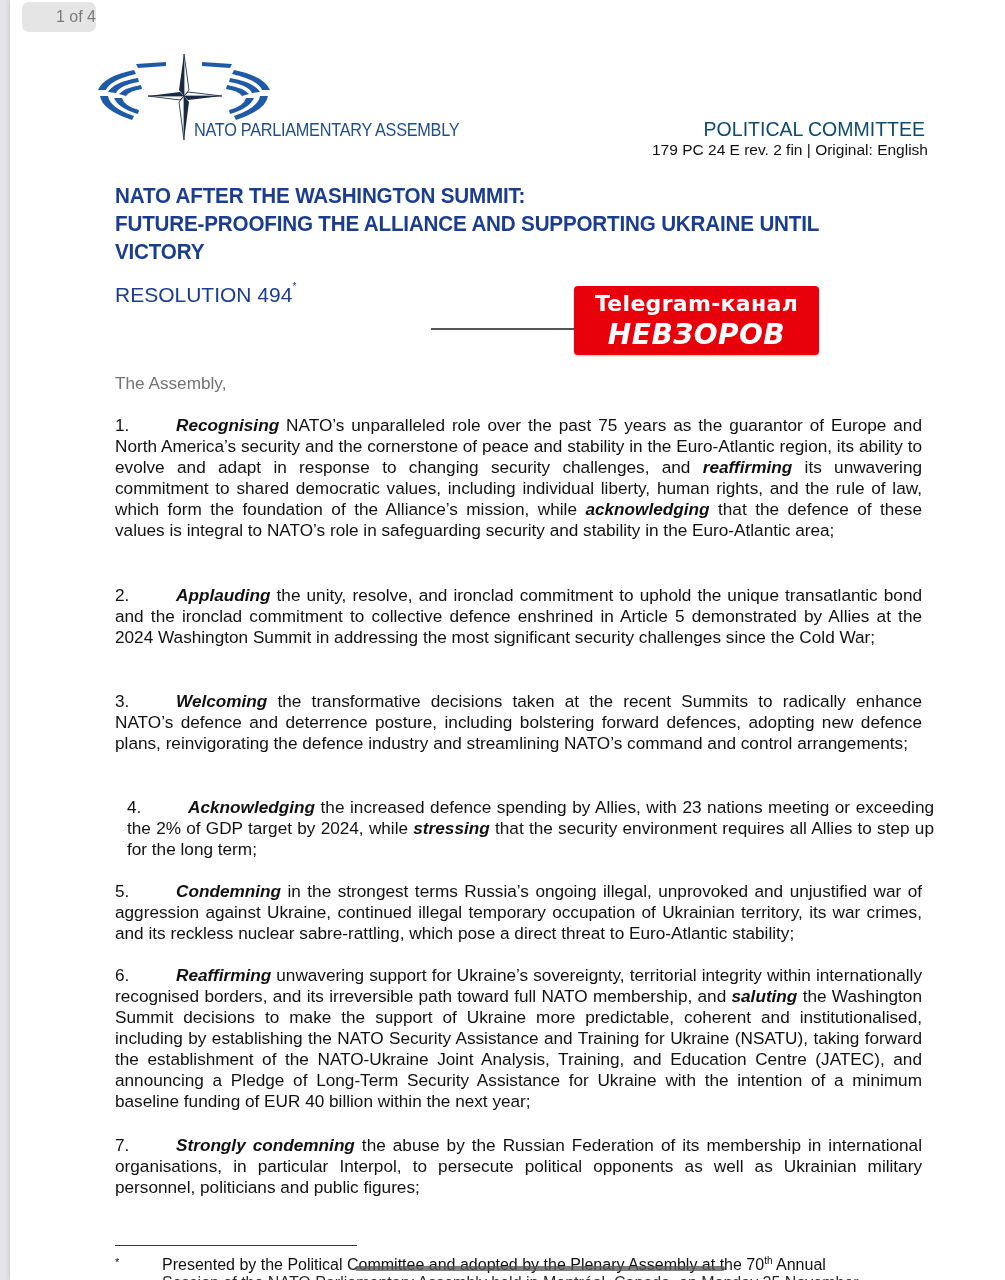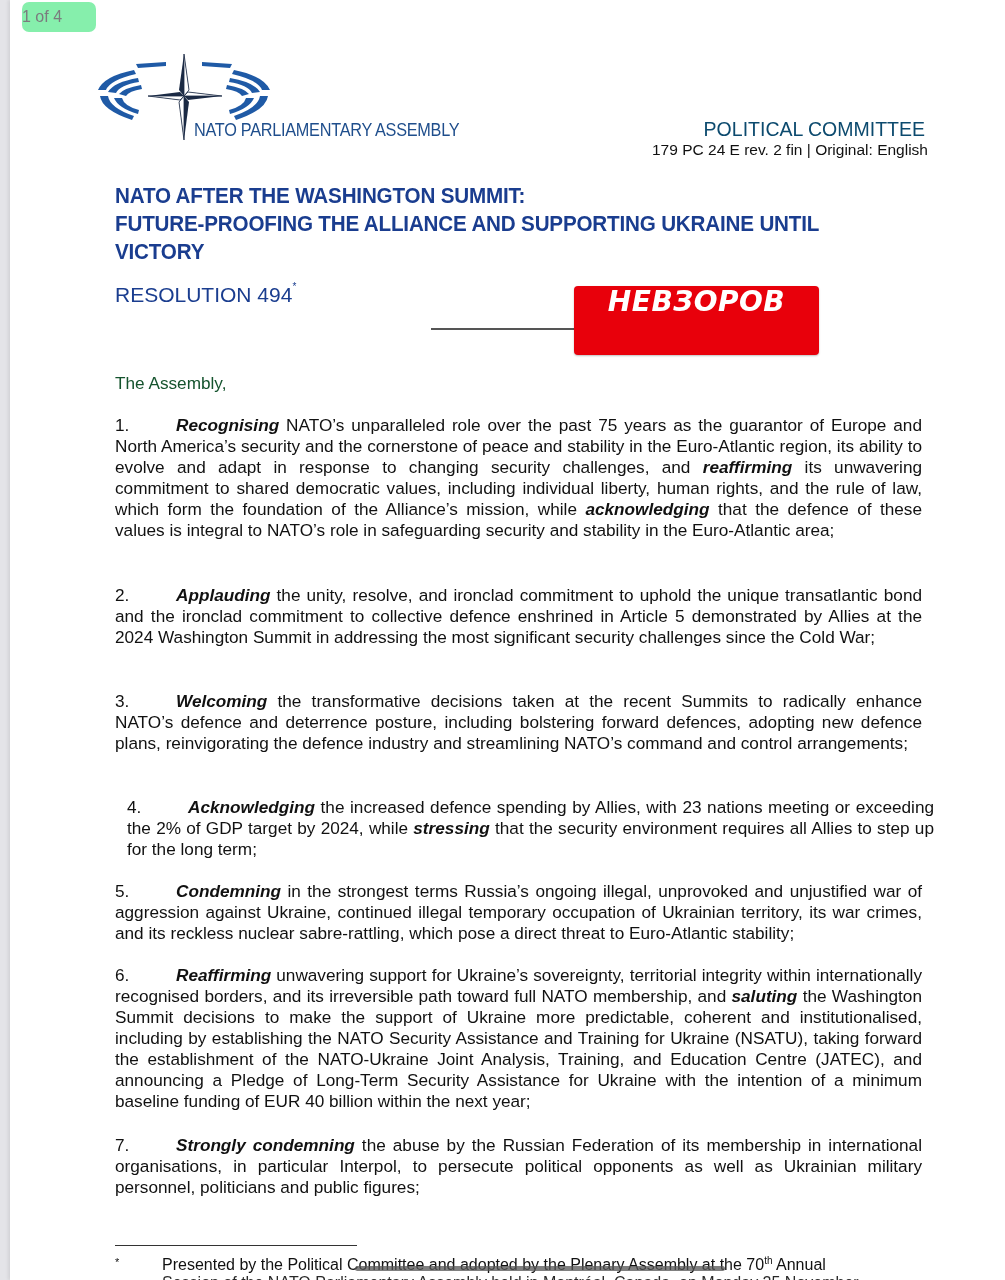--- a/index.html
+++ b/index.html
@@ -9,22 +9,22 @@
       font-family: "Liberation Sans", sans-serif;
       position: relative;
     }
     .page {
       position: absolute; left: 10px; top: 0; width: 995px; height: 1280px;
       background: #ffffff;
       box-shadow: -2px 0 3px rgba(0,0,0,0.08);
     }
     .page-indicator {
       position: absolute; left: 12px; top: 2px; width: 74px; height: 30px;
-      background: #86efac; border-radius: 7px;
-      color: #7b7b7e; font-size: 16px; line-height: 30px; text-align: left;
+      background: #e5e5e5; border-radius: 7px;
+      color: #7b7b7e; font-size: 16px; line-height: 30px; text-align: right;
       font-family: "Liberation Sans", sans-serif;
     }
     .logo { position: absolute; left: 84px; top: 52px; width: 180px; height: 90px; }
     .logo-text {
       position: absolute; left: 184px; top: 120px;
       color: #1f4e8c; font-size: 17.5px; letter-spacing: -0.3px;
       font-family: "Liberation Sans", sans-serif;
       transform: scaleX(0.93); transform-origin: left top;
     }
     .committee {
@@ -51,21 +51,21 @@
       position: absolute; left: 564px; top: 286px; width: 245px; height: 69px;
       background: #e8000b; border-radius: 4px;
       color: #fff; text-align: center;
       font-family: "DejaVu Sans", sans-serif;
       box-shadow: 0 1px 2px rgba(0,0,0,0.25);
     }
     .tg-line1 { font-size: 22px; font-weight: bold; line-height: 30px; margin-top: 3px; letter-spacing: 0.3px; }
     .tg-line2 { font-size: 28px; font-weight: bold; line-height: 32px; letter-spacing: 0.5px; font-style: italic; }
     .body-text {
       position: absolute; left: 105px; width: 807px;
-      color: #14532d; font-size: 17.2px; line-height: 21px;
+      color: #737373; font-size: 17.2px; line-height: 21px;
       text-align: justify;
     }
     .intro { top: 373px; }
     .para { position: absolute; left: 105px; width: 807px; color: #111; font-size: 17.2px; line-height: 21px; text-align: justify; }
     .para .num { display: inline-block; width: 61px; }
     .para b { font-style: italic; }
     .fn-rule { position: absolute; left: 105px; top: 1245px; width: 242px; height: 1px; background: #333; }
     .fn-star { position: absolute; left: 105px; top: 1256px; font-size: 11px; color: #111; }
     .footnote { position: absolute; left: 152px; top: 1255px; font-size: 16px; color: #111; white-space: nowrap; }
     .footnote sup { font-size: 10px; }
@@ -118,20 +118,21 @@
     <div>VICTORY</div>
   </div>
 
   <div class="resolution">
     <span>RESOLUTION 494</span><sup>*</sup>
   </div>
 
   <div class="rule-short"></div>
 
   <div class="tg-badge">
+    <div class="tg-line1">Telegram-канал</div>
     <div class="tg-line2">НЕВЗОРОВ</div>
   </div>
 
   <div class="body-text intro">The Assembly,</div>
 
   <div class="para" style="top:415px;">
     <span class="num">1.</span><b>Recognising</b><span> NATO’s unparalleled role over the past 75 years as the guarantor of Europe and North America’s security and the cornerstone of peace and stability in the Euro-Atlantic region, its ability to evolve and adapt in response to changing security challenges, and </span><b>reaffirming</b><span> its unwavering commitment to shared democratic values, including individual liberty, human rights, and the rule of law, which form the foundation of the Alliance’s mission, while </span><b>acknowledging</b><span> that the defence of these values is integral to NATO’s role in safeguarding security and stability in the Euro-Atlantic area;</span>
   </div>
 
   <div class="para" style="top:585px;">

